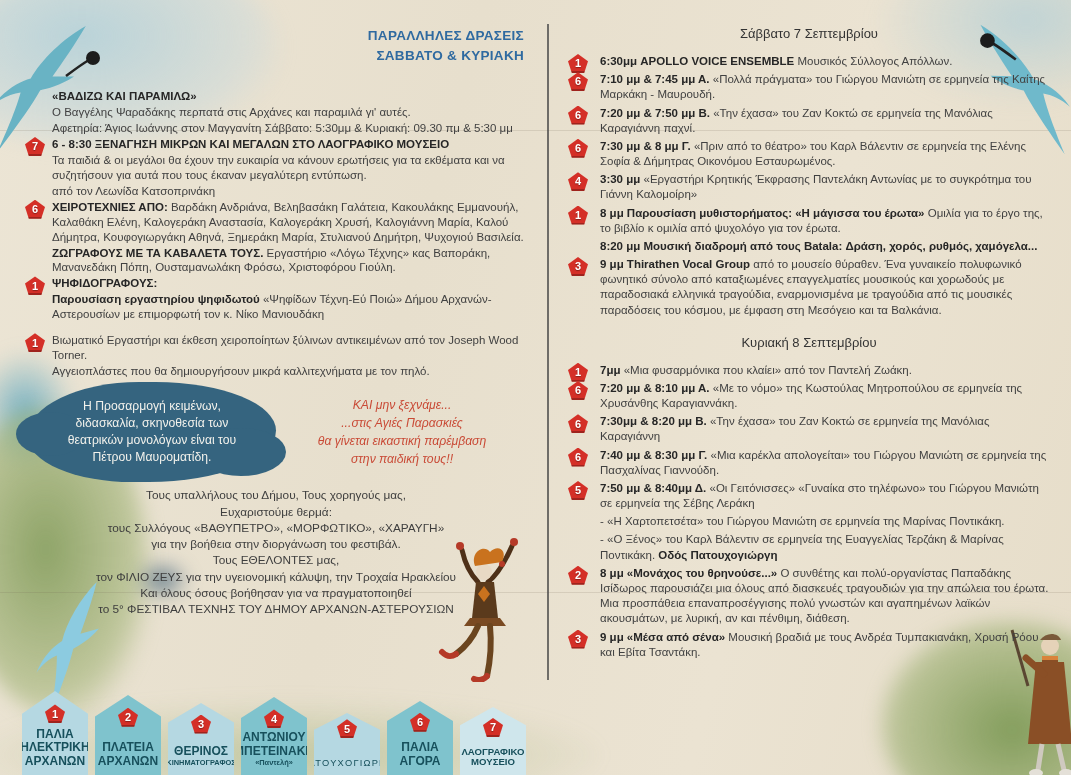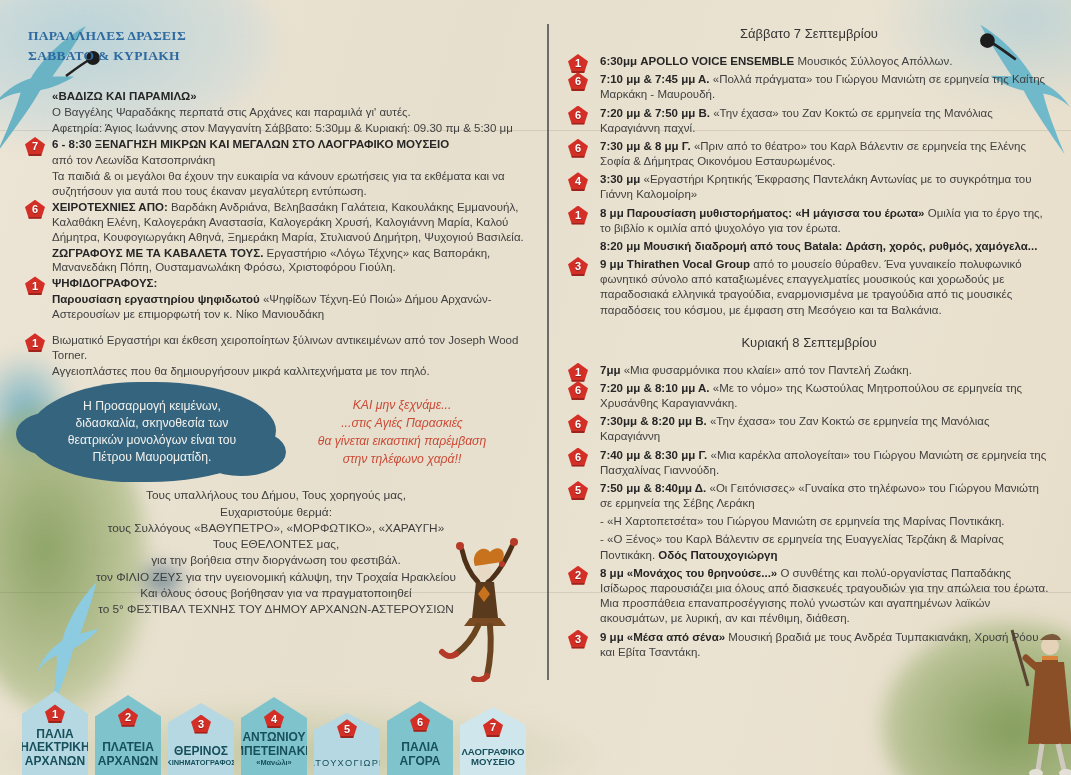--- a/index.html
+++ b/index.html
@@ -26,22 +26,22 @@
   .divider{position:absolute;left:547px;top:24px;width:2px;height:656px;background:rgba(70,70,70,.75);}
 
   
   .badge{position:absolute;width:20px;height:19px;background:#d42f27;color:#fff;font-weight:bold;
          font-size:11px;display:flex;align-items:center;justify-content:center;
          clip-path:polygon(50% 0,100% 38%,81% 100%,19% 100%,0 38%);
          text-shadow:0 1px 1px rgba(0,0,0,.35);box-shadow:inset 0 -2px 0 rgba(0,0,0,.25);}
 
   
   .col-left{position:absolute;left:28px;top:0;width:496px;}
-  .left-title{margin:26px 0 24px 0;text-align:left;color:#2f6aa0;font-weight:bold;
-              font-size:13.5px;line-height:1.45;letter-spacing:.3px;font-family:Liberation Serif, serif;}
+  .left-title{margin:26px 0 24px 0;text-align:right;color:#2f6aa0;font-weight:bold;
+              font-size:13.5px;line-height:1.45;letter-spacing:.3px;}
   .block{position:relative;padding-left:24px;font-size:11.5px;line-height:1.3;margin:0 0 1px 0;}
   .block .badge{left:-3px;top:0;}
   .b{font-weight:bold;color:#262626;}
   .mt{margin-top:11px;}
   .cloud-row{display:flex;align-items:center;gap:4px;margin-top:3px;}
   .cloud{position:relative;width:248px;min-height:100px;background:#35647f;color:#f3f2ec;
          border-radius:48% 52% 55% 45% / 58% 52% 55% 48%;
          display:flex;align-items:center;justify-content:flex-start;text-align:center;
          font-size:12.2px;line-height:1.4;padding:16px 22px;box-sizing:border-box;}
   .cloud:before,.cloud:after{content:"";position:absolute;background:#35647f;border-radius:50%;}
@@ -143,47 +143,47 @@
 
   <div class="col-left">
     <div class="left-title">
       <div>ΠΑΡΑΛΛΗΛΕΣ ΔΡΑΣΕΙΣ</div>
       <div>ΣΑΒΒΑΤΟ &amp; ΚΥΡΙΑΚΗ</div>
     </div>
     <p class="block"><span><span class="b">«ΒΑΔΙΖΩ ΚΑΙ ΠΑΡΑΜΙΛΩ»</span></span></p>
     <p class="block"><span><span>Ο Βαγγέλης Ψαραδάκης περπατά στις Αρχάνες και παραμιλά γι' αυτές.</span></span></p>
     <p class="block"><span><span>Αφετηρία: Άγιος Ιωάννης στον Μαγγανίτη Σάββατο: 5:30μμ &amp; Κυριακή: 09.30 πμ &amp; 5:30 μμ</span></span></p>
     <p class="block"><span class="badge">7</span><span><span class="b">6 - 8:30 ΞΕΝΑΓΗΣΗ ΜΙΚΡΩΝ ΚΑΙ ΜΕΓΑΛΩΝ ΣΤΟ ΛΑΟΓΡΑΦΙΚΟ ΜΟΥΣΕΙΟ</span></span></p>
+    <p class="block"><span><span>Τα παιδιά &amp; οι μεγάλοι θα έχουν την ευκαιρία να κάνουν ερωτήσεις για τα εκθέματα και να συζητήσουν για αυτά που τους έκαναν μεγαλύτερη εντύπωση.</span></span></p>
     <p class="block"><span><span>από τον Λεωνίδα Κατσοπρινάκη</span></span></p>
-    <p class="block"><span><span>Τα παιδιά &amp; οι μεγάλοι θα έχουν την ευκαιρία να κάνουν ερωτήσεις για τα εκθέματα και να συζητήσουν για αυτά που τους έκαναν μεγαλύτερη εντύπωση.</span></span></p>
     <p class="block"><span class="badge">6</span><span><span class="b">ΧΕΙΡΟΤΕΧΝΙΕΣ ΑΠΟ: </span><span>Βαρδάκη Ανδριάνα, Βεληβασάκη Γαλάτεια, Κακουλάκης Εμμανουήλ, Καλαθάκη Ελένη, Καλογεράκη Αναστασία, Καλογεράκη Χρυσή, Καλογιάννη Μαρία, Καλού Δήμητρα, Κουφογιωργάκη Αθηνά, Ξημεράκη Μαρία, Στυλιανού Δημήτρη, Ψυχογιού Βασιλεία.</span></span></p>
     <p class="block"><span><span class="b">ΖΩΓΡΑΦΟΥΣ ΜΕ ΤΑ ΚΑΒΑΛΕΤΑ ΤΟΥΣ. </span><span>Εργαστήριο «Λόγω Τέχνης» κας Βαποράκη, Μανανεδάκη Πόπη, Ουσταμανωλάκη Φρόσω, Χριστοφόρου Γιούλη.</span></span></p>
     <p class="block"><span class="badge">1</span><span><span class="b">ΨΗΦΙΔΟΓΡΑΦΟΥΣ:</span></span></p>
     <p class="block"><span><span class="b">Παρουσίαση εργαστηρίου ψηφιδωτού </span><span>«Ψηφίδων Τέχνη-Εύ Ποιώ» Δήμου Αρχανών-Αστερουσίων με επιμορφωτή τον κ. Νίκο Μανιουδάκη</span></span></p>
     <p class="block mt"><span class="badge">1</span><span><span>Βιωματικό Εργαστήρι και έκθεση χειροποίητων ξύλινων αντικειμένων από τον Joseph Wood Torner.</span></span></p>
     <p class="block"><span><span>Αγγειοπλάστες που θα δημιουργήσουν μικρά καλλιτεχνήματα με τον πηλό.</span></span></p>
 
     <div class="cloud-row">
       <div class="cloud">
         <div class="cloud-inner">Η Προσαρμογή κειμένων, διδασκαλία, σκηνοθεσία των θεατρικών μονολόγων είναι του Πέτρου Μαυροματίδη.</div>
       </div>
       <div class="handwritten">
         <div>ΚΑΙ μην ξεχνάμε...</div>
         <div>...στις Αγιές Παρασκιές</div>
         <div>θα γίνεται εικαστική παρέμβαση</div>
-        <div>στην τηλέφωνο χαρά!!</div>
+        <div>στην παιδική τους!!</div>
       </div>
     </div>
 
     <div class="thanks">
       <div>Τους υπαλλήλους του Δήμου, Τους χορηγούς μας,</div>
       <div>Ευχαριστούμε θερμά:</div>
       <div>τους Συλλόγους «ΒΑΘΥΠΕΤΡΟ», «ΜΟΡΦΩΤΙΚΟ», «ΧΑΡΑΥΓΗ»</div>
+      <div>για την βοήθεια στην διοργάνωση του φεστιβάλ.</div>
       <div>Τους ΕΘΕΛΟΝΤΕΣ μας,</div>
-      <div>για την βοήθεια στην διοργάνωση του φεστιβάλ.</div>
       <div>τον ΦΙΛΙΟ ΖΕΥΣ για την υγειονομική κάλυψη, την Τροχαία Ηρακλείου</div>
       <div>Και όλους όσους βοήθησαν για να πραγματοποιηθεί</div>
       <div>το 5° ΦΕΣΤΙΒΑΛ ΤΕΧΝΗΣ ΤΟΥ ΔΗΜΟΥ ΑΡΧΑΝΩΝ-ΑΣΤΕΡΟΥΣΙΩΝ</div>
     </div>
   </div>
 
   <div class="col-right">
     <div>
       <div class="day-title">Σάββατο 7 Σεπτεμβρίου</div>
       <p class="item"><span class="badge">1</span><span><span class="b">6:30μμ APOLLO VOICE ENSEMBLE </span><span>Μουσικός Σύλλογος Απόλλων.</span></span></p>
@@ -219,21 +219,21 @@
       <div class="house-label">ΠΛΑΤΕΙΑ ΑΡΧΑΝΩΝ</div>
     </div>
     <div class="house hl h3">
       <span class="badge">3</span>
       <div class="house-label">ΘΕΡΙΝΟΣ</div>
       <div class="house-sub">ΚΙΝΗΜΑΤΟΓΡΑΦΟΣ</div>
     </div>
     <div class="house ht h4">
       <span class="badge">4</span>
       <div class="house-label">ΑΝΤΩΝΙΟΥ ΜΠΕΤΕΙΝΑΚΗ</div>
-      <div class="house-sub">«Μανώλι»</div>
+      <div class="house-sub">«Παντελή»</div>
     </div>
     <div class="house hl h5 short stencil">
       <span class="badge">5</span>
       <div class="house-label">ΠΑΤΟΥΧΟΓΙΩΡΓΗ</div>
     </div>
     <div class="house ht h6">
       <span class="badge">6</span>
       <div class="house-label">ΠΑΛΙΑ ΑΓΟΡΑ</div>
     </div>
     <div class="house hp h7 thin">

